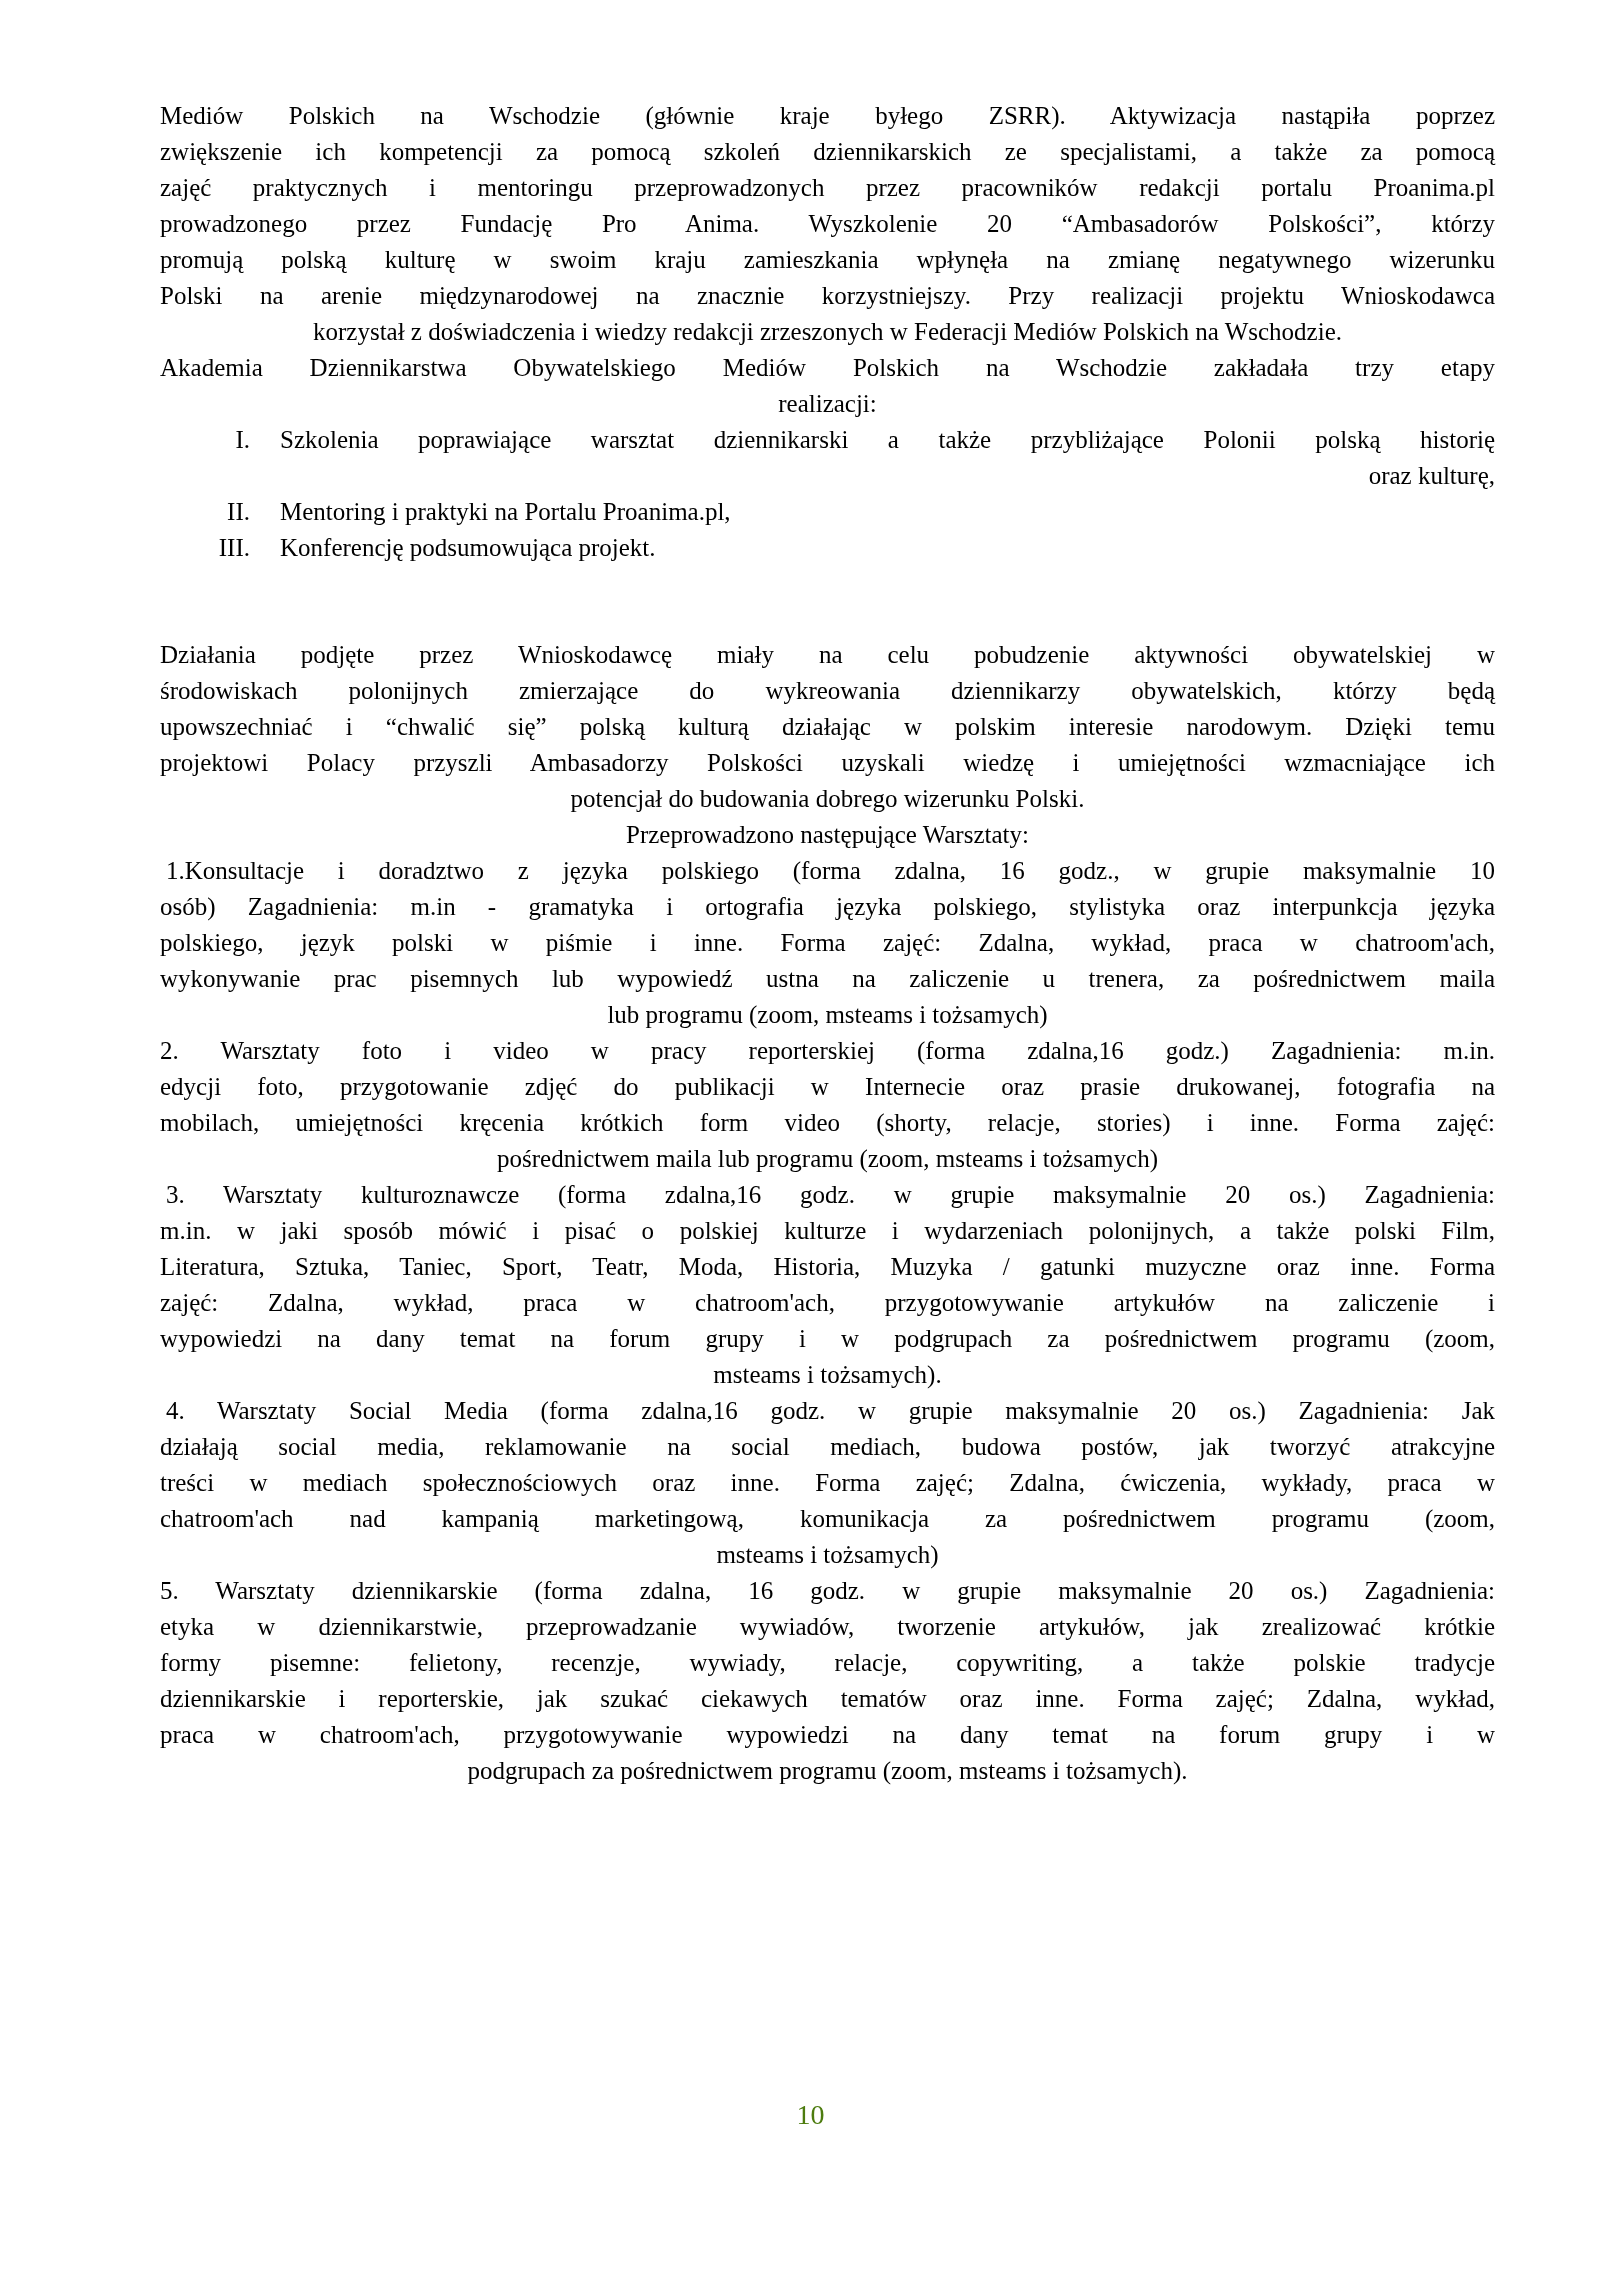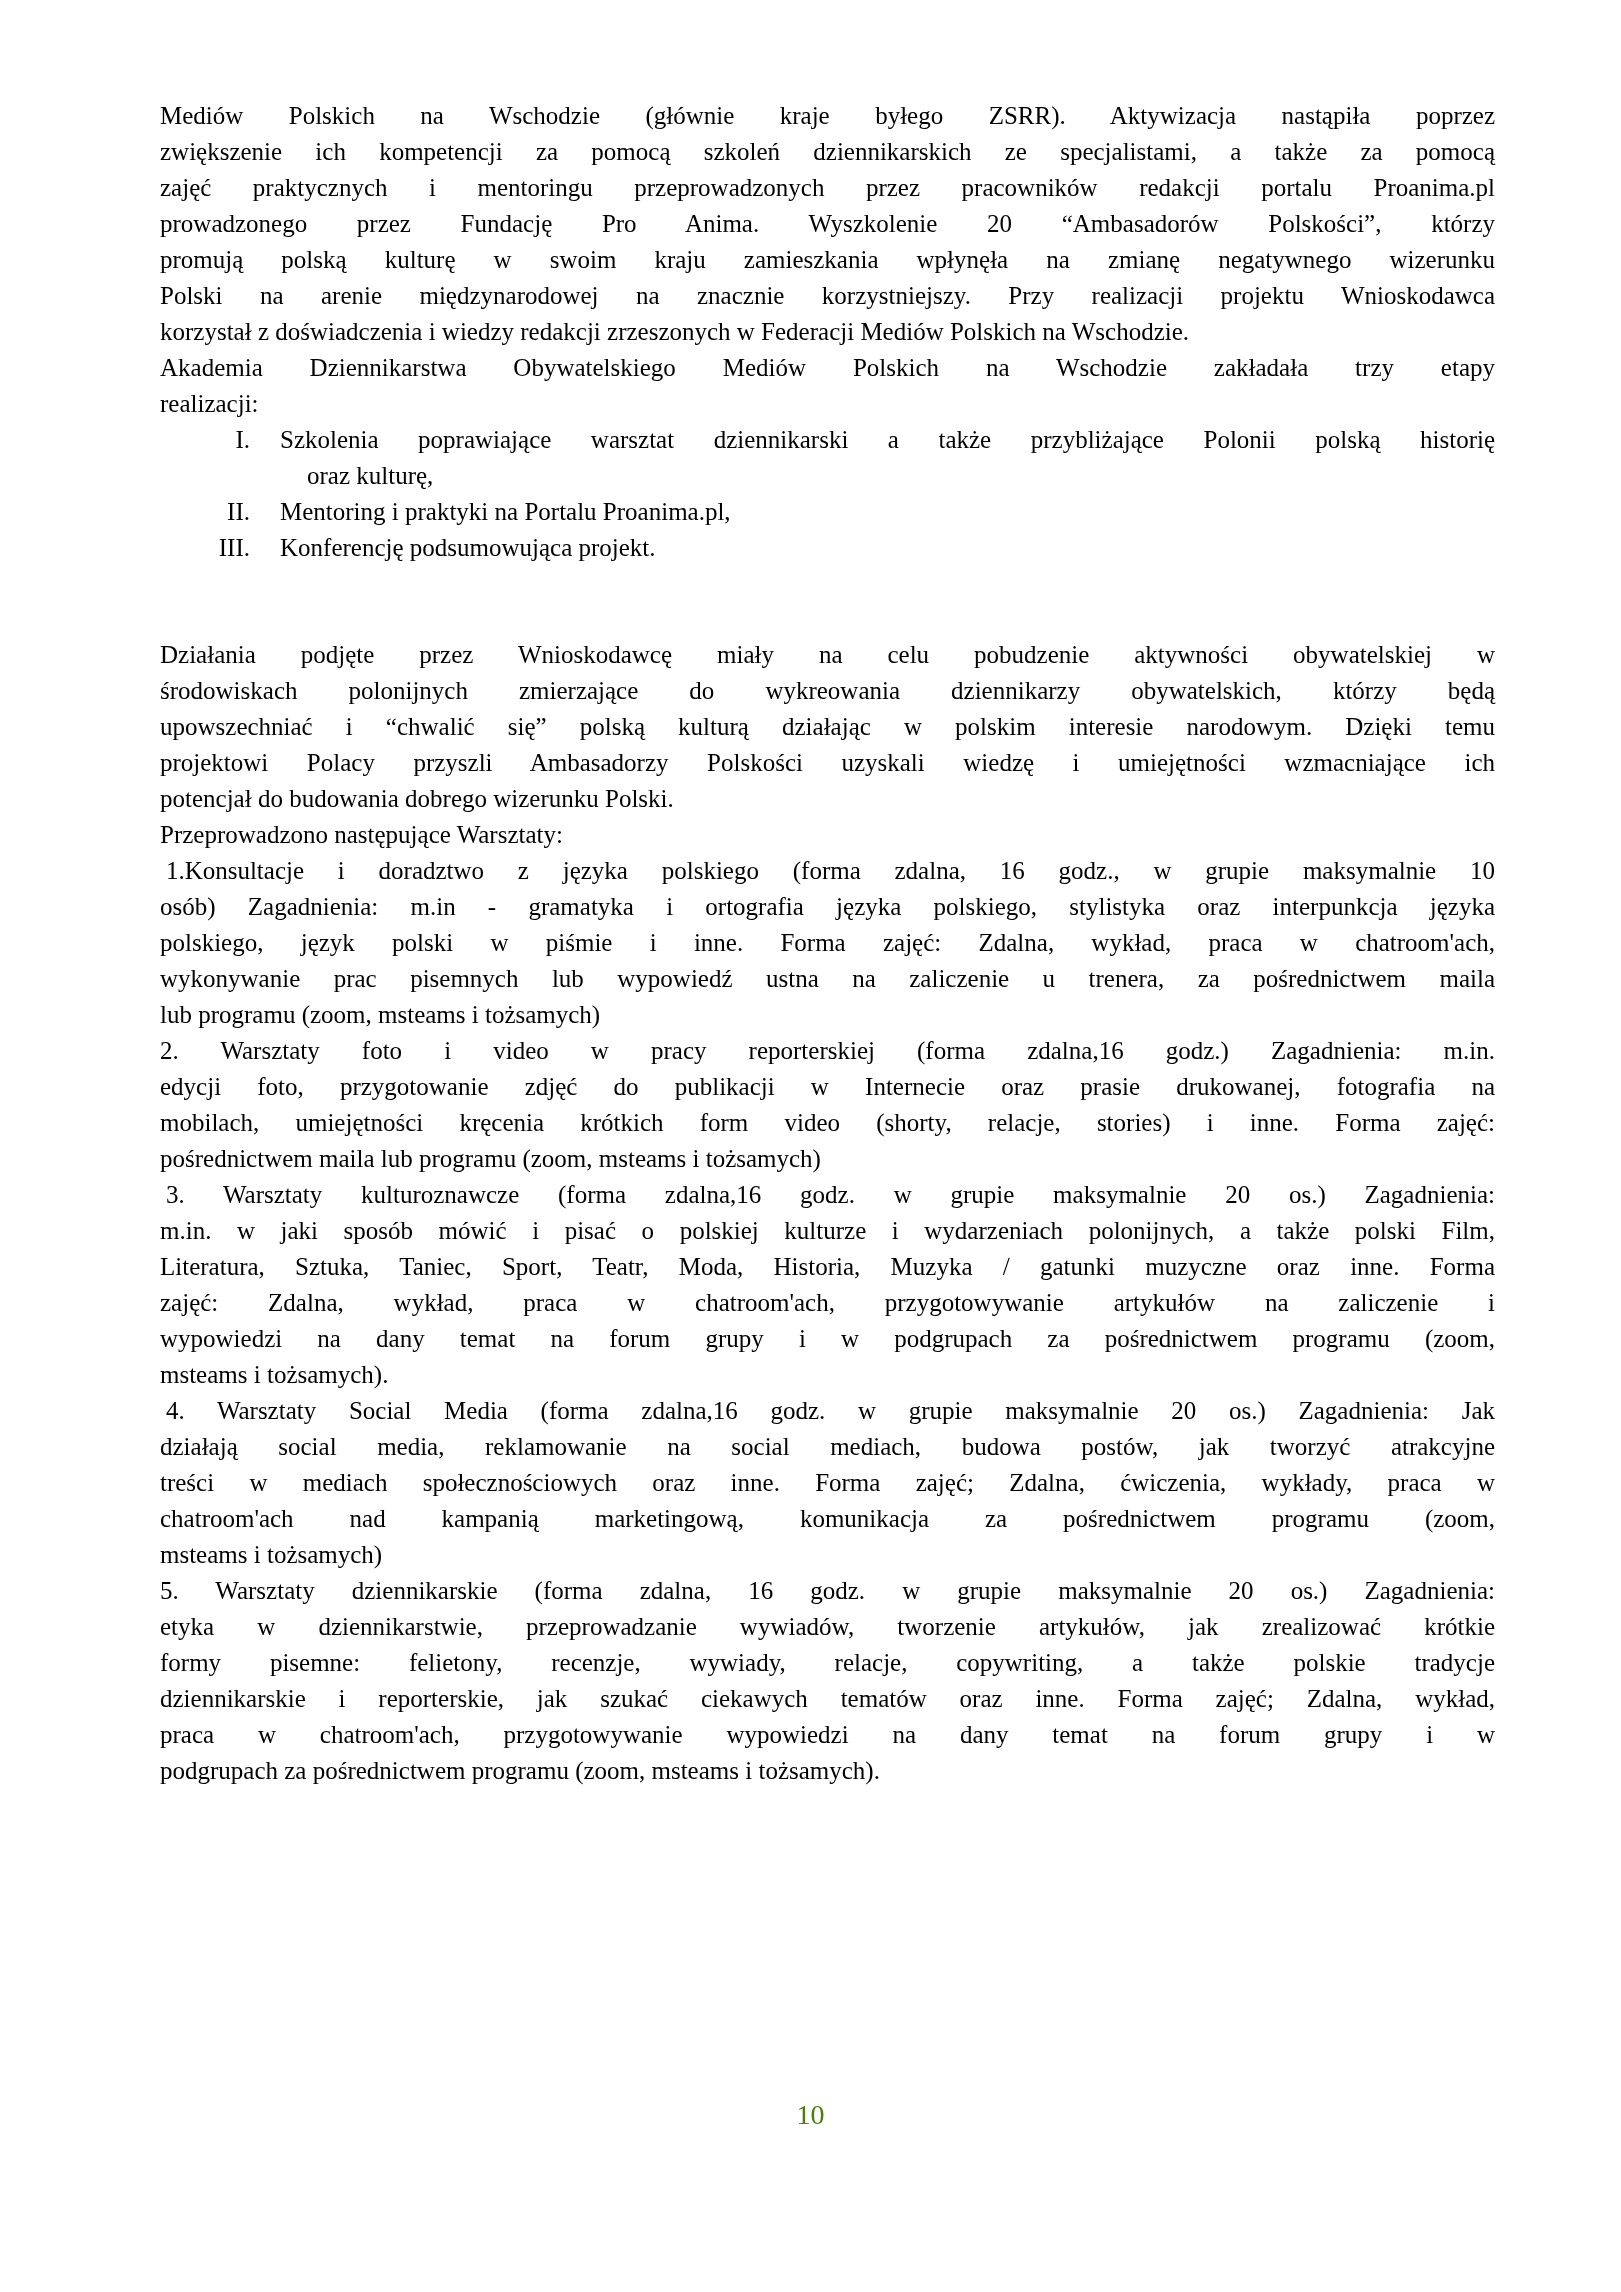--- a/index.html
+++ b/index.html
@@ -5,25 +5,25 @@
   html, body { margin: 0; padding: 0; background: #ffffff; }
   body { width: 1621px; height: 2293px; position: relative; overflow: hidden; }
   .page { position: absolute; left: 0; top: 0; width: 1621px; height: 2293px; background: #fff; }
   .text {
     position: absolute; left: 160px; width: 1335px; top: 98px;
     font-family: Liberation Serif, serif;
     font-size: 25px; color: #000; line-height: 36px;
   }
   .ln { display: block; height: 36px; white-space: nowrap; overflow: visible; }
   .ln.j { text-align: justify; text-align-last: justify; white-space: normal; }
-  .ln.l { text-align: left; }
+  .ln.l { text-align: center; }
   .list-item { display: block; height: 36px; position: relative; white-space: nowrap; }
   .list-item .body { position: absolute; left: 80px; right: 0; margin-left: 40px; }
   .list-item .body.j { text-align: justify; text-align-last: justify; white-space: normal; }
-  .list-cont { display: block; height: 36px; padding-left: 147px; }
+  .list-cont { display: block; height: 36px; padding-left: 147px; text-align: right; }
   .gap2 { display: block; height: 71px; }
   .indent1 { padding-left: 5.9px; }
   .page-number {
     position: absolute; left: 0; width: 1621px; top: 2099px; text-align: center;
     font-family: "Liberation Serif", "DejaVu Serif", serif; font-size: 28px; color: #4d7c0f;
   }
   .num-pad { position: absolute; left: 55px; width: 35px; text-align: right; }
 </style>
 </head>
 <body>

